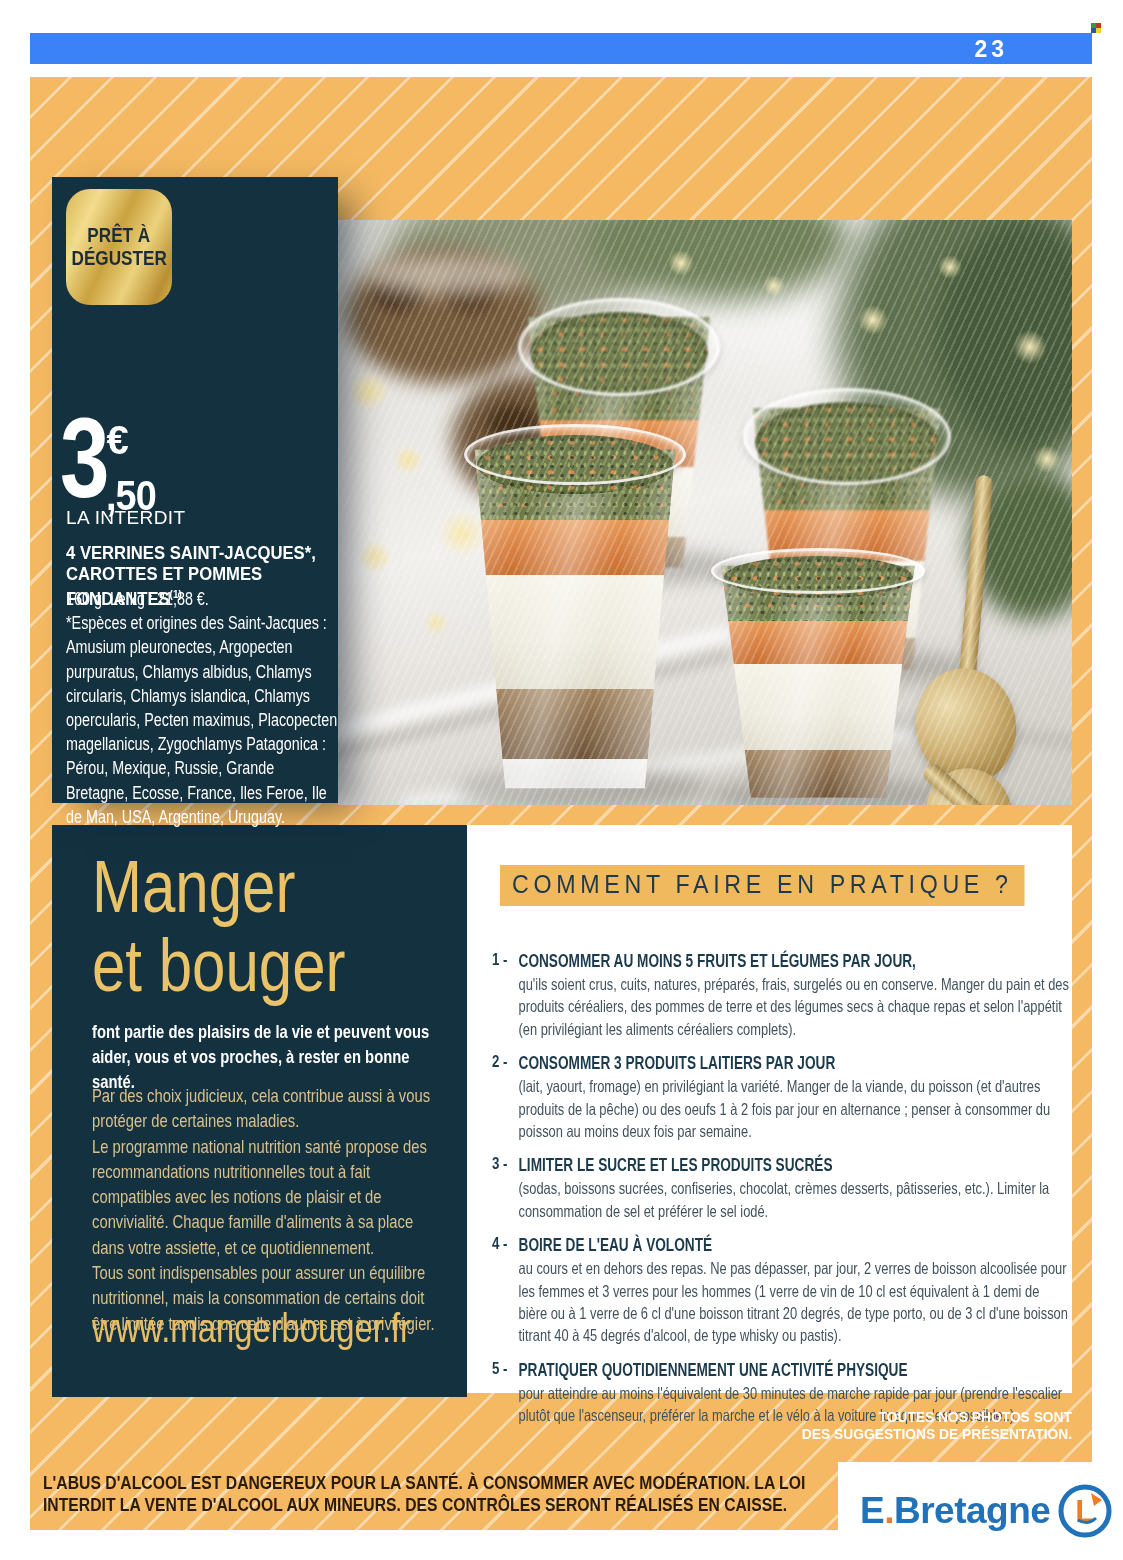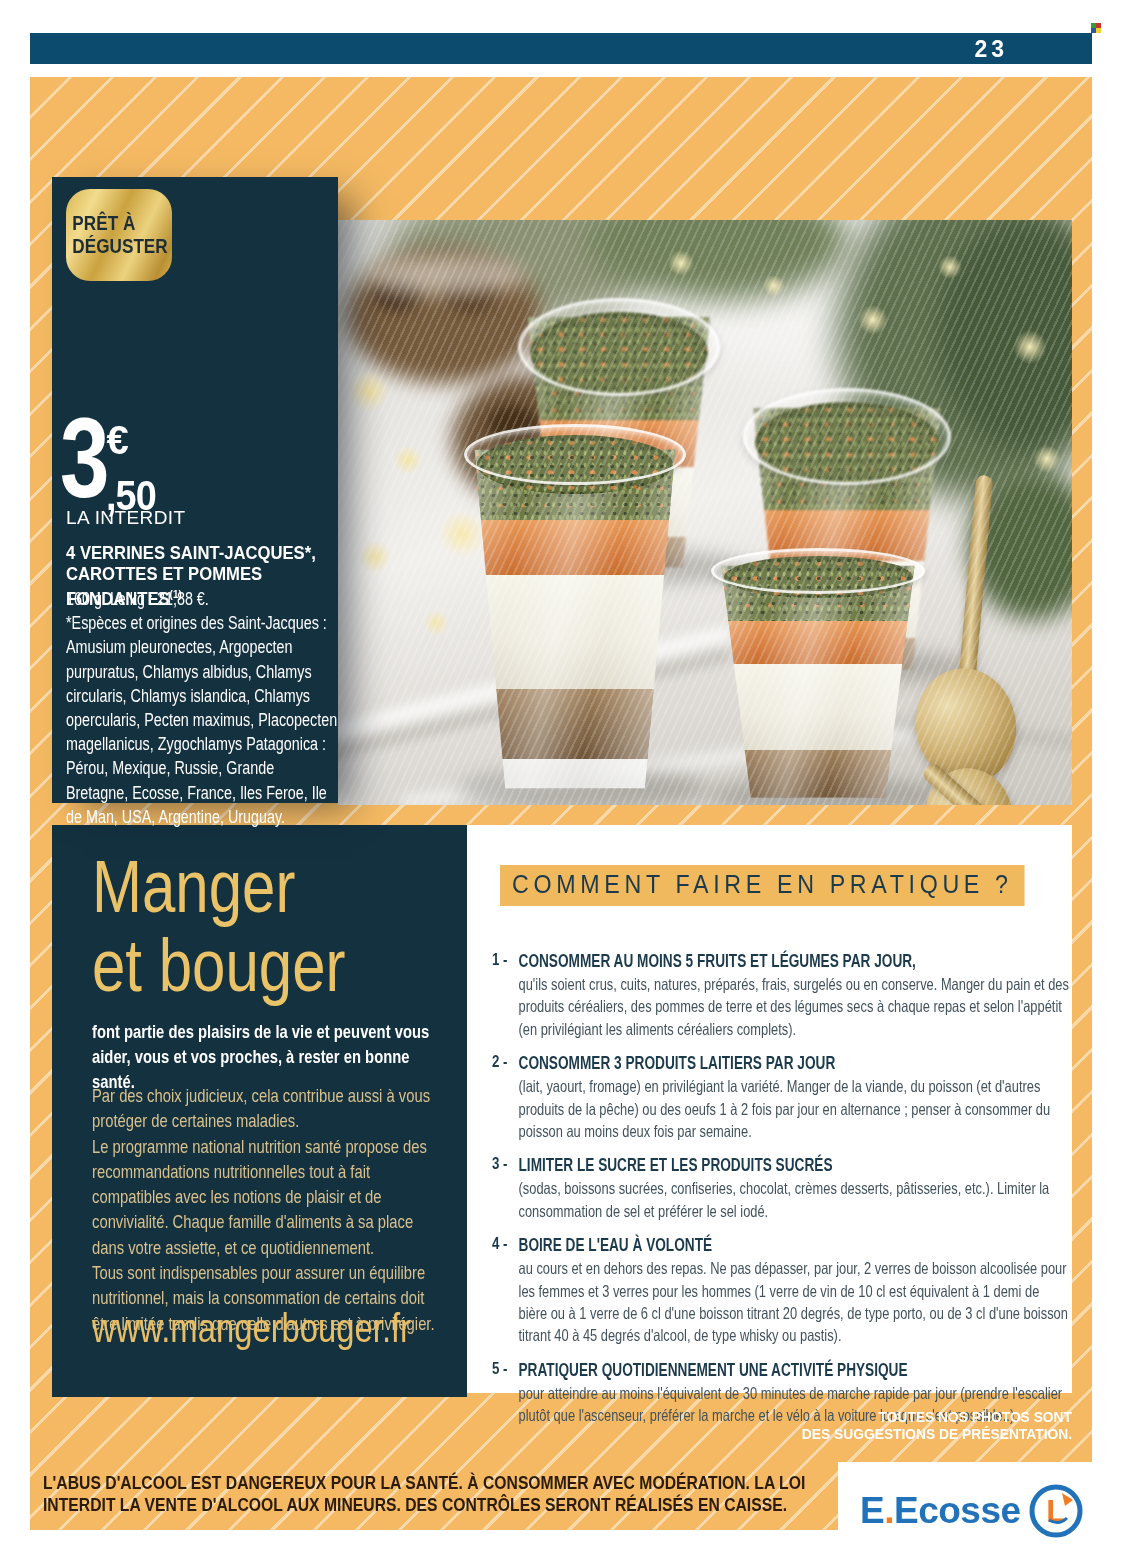--- a/index.html
+++ b/index.html
@@ -1,20 +1,20 @@
 <!DOCTYPE html>
 <html><head>
 <meta charset="utf-8">
 <style>
   html,body{margin:0;padding:0;background:#ffffff;}
   body{font-family:"Liberation Sans", sans-serif;}
   .page{position:relative;width:1123px;height:1560px;background:#ffffff;overflow:hidden;}
 
   
-  .topbar{position:absolute;left:30px;top:33px;width:1062px;height:31px;background:#0c4a6e;}
+  .topbar{position:absolute;left:30px;top:33px;width:1062px;height:31px;background:#3b82f6;}
   .pageno{position:absolute;right:84px;top:3px;font-size:23px;font-weight:bold;color:#ffffff;letter-spacing:4px;}
   .regmark{position:absolute;left:1091px;top:23px;width:10px;height:10px;}
   .regmark div{position:absolute;width:5px;height:5px;}
   .rm-tl{left:0;top:0;background:#2e9e38;}
   .rm-tr{right:0;top:0;background:#c8342c;}
   .rm-bl{left:0;bottom:0;background:#2b57a5;}
   .rm-br{right:0;bottom:0;background:#e8d531;}
 
   
   .orange{position:absolute;left:30px;top:77px;width:1062px;height:1453px;background-color:#f4b962;
@@ -53,23 +53,23 @@
     background-size:10px 9px,8px 12px,21px 15px;box-shadow:inset 0 4px 9px rgba(40,50,20,.5);}
   .cup-shadow{position:absolute;border-radius:50%;background:rgba(115,112,105,.4);filter:blur(9px);}
   .spoon-bowl{position:absolute;border-radius:50%;
     background:radial-gradient(circle at 35% 30%,#ecdcae,#cfb274 45%,#a98a49 75%,#8a6c33);box-shadow:0 4px 8px rgba(110,105,95,.45);}
   .spoon-handle{position:absolute;border-radius:10px;
     background:linear-gradient(90deg,#b5985c,#e6d29e 45%,#9c7f42);box-shadow:0 3px 6px rgba(110,105,95,.4);}
 
   
   .left-panel{position:absolute;left:52px;top:177px;width:286px;height:626px;background:#143140;z-index:5;
     box-shadow:22px 12px 34px -8px rgba(8,18,28,.5);color:#ffffff;}
-  .badge{position:absolute;left:14px;top:12px;width:106px;height:92px;border-radius:24px;
+  .badge{position:absolute;left:14px;top:12px;width:106px;height:116px;border-radius:24px;
     background:linear-gradient(115deg,#d9b654 0%,#f3dc8e 22%,#caa23f 45%,#ecd27e 66%,#b98f33 88%,#d9b654 100%);
-    display:flex;flex-direction:column;justify-content:center;}
+    display:flex;flex-direction:column;align-items:center;justify-content:center;}
   .badge span{color:#1c2d36;font-weight:bold;font-size:19.5px;line-height:23px;transform:scaleX(.88);white-space:nowrap;}
   .price{position:absolute;left:8px;top:235px;display:flex;align-items:flex-start;}
   .price-int{font-size:114px;font-weight:bold;line-height:.8;letter-spacing:-3px;transform:scaleX(.78);transform-origin:left top;}
   .price-side{display:flex;flex-direction:column;margin-left:-14px;}
   .price-cur{font-size:40px;font-weight:bold;line-height:1;margin-top:8px;}
   .price-dec{font-size:42px;font-weight:bold;line-height:1;margin-top:15px;letter-spacing:-1px;transform:scaleX(.9);transform-origin:left top;}
   .price-unit{position:absolute;left:14px;top:330px;font-size:19px;letter-spacing:.4px;}
   .prod-name{position:absolute;left:14px;top:365px;width:330px;font-size:18.5px;font-weight:bold;line-height:21px;
     transform:scaleX(.9);transform-origin:left top;}
   .prod-desc{position:absolute;left:14px;top:410px;width:332px;font-size:17.5px;line-height:24.2px;
@@ -300,21 +300,21 @@
 
   <div class="photos-note">
     <span>TOUTES NOS PHOTOS SONT</span><br>
     <span>DES SUGGESTIONS DE PRÉSENTATION.</span>
   </div>
 
   <div class="disclaimer">L'ABUS D'ALCOOL EST DANGEREUX POUR LA SANTÉ. À CONSOMMER AVEC MODÉRATION. LA LOI INTERDIT LA VENTE D'ALCOOL AUX MINEURS. DES CONTRÔLES SERONT RÉALISÉS EN CAISSE.</div>
 
   <div class="logo-box">
     <div class="logo-text">
-      <span>E</span><span class="logo-dot">.</span><span>Ecosse</span>
+      <span>E</span><span class="logo-dot">.</span><span>Bretagne</span>
     </div>
     <svg class="logo-circle" width="54" height="54" viewBox="0 0 54 54">
       <circle cx="27" cy="27" r="24" fill="#ffffff" stroke="#2172b8" stroke-width="5"></circle>
       <path d="M33 9 L44 16 L36 22 Z" fill="#f07c26"></path>
       <text x="27" y="38" text-anchor="middle" font-family="Liberation Sans, sans-serif" font-size="32" font-weight="bold" fill="#f07c26">L</text>
       <path d="M20 36 Q30 42 38 34" stroke="#2172b8" stroke-width="3" fill="none"></path>
     </svg>
   </div>
 
 </div>

